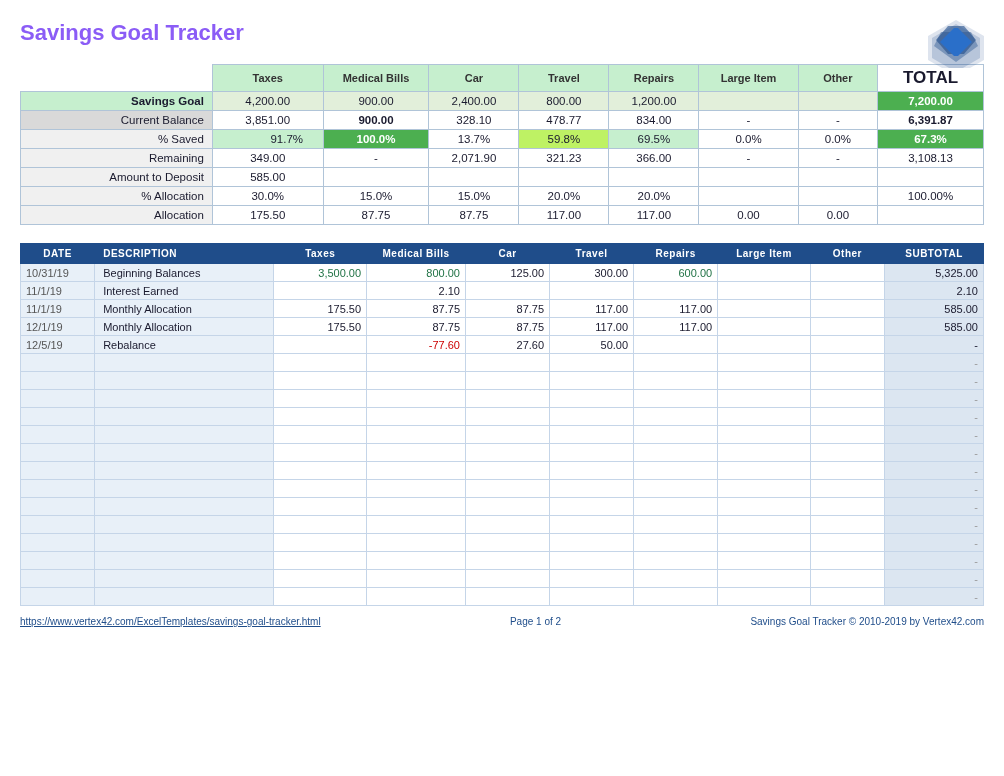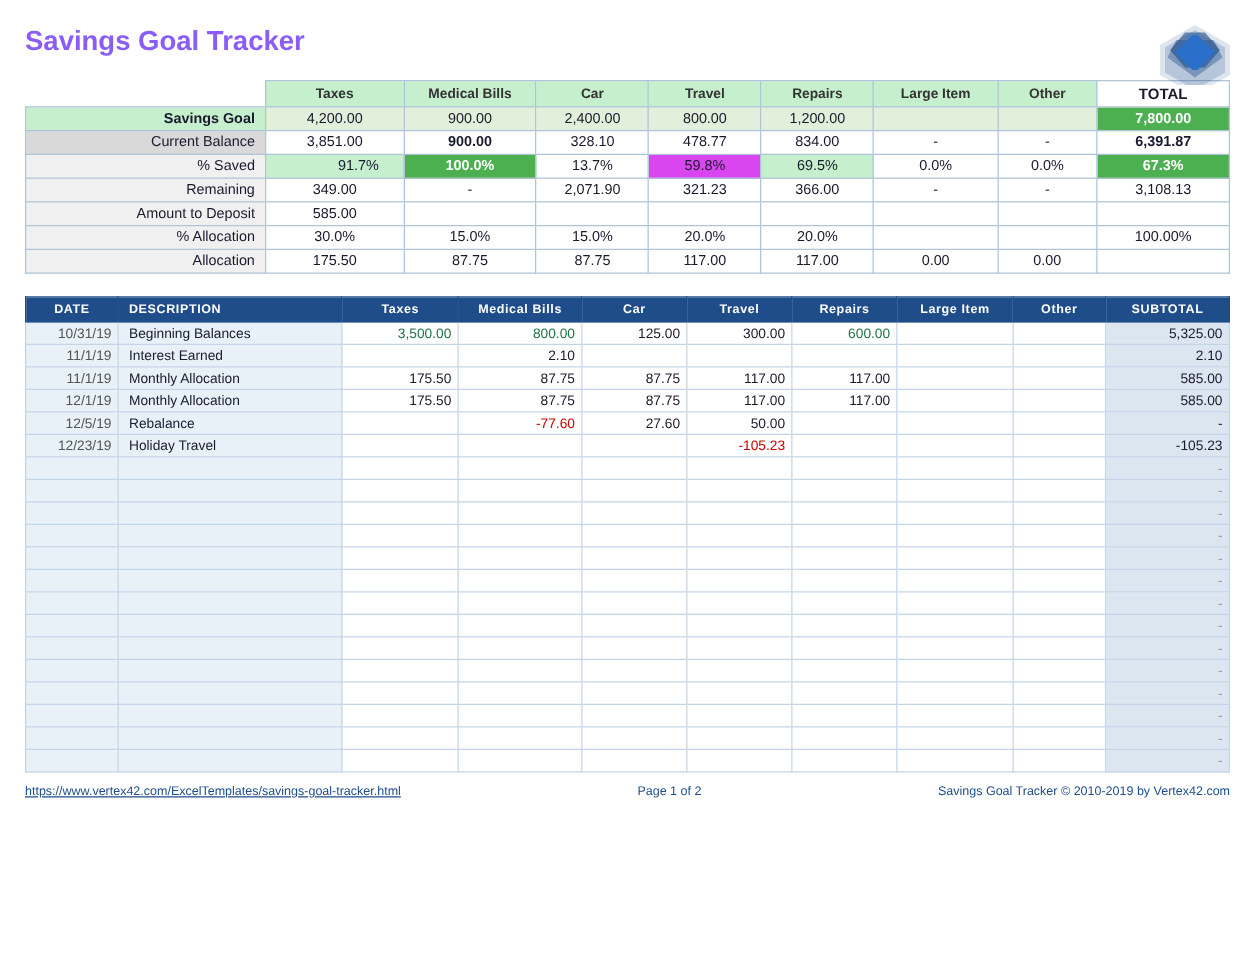--- a/index.html
+++ b/index.html
@@ -44,21 +44,21 @@
     .col-header {
       background: #c6efce;
       color: #333;
       font-weight: bold;
       font-size: 11px;
       border: 1px solid #b0c4d8;
     }
     .total-header {
       background: #fff;
       font-weight: bold;
-      font-size: 12px;
+      font-size: 17px;
       border: none;
       border-bottom: 1px solid #b0c4d8;
     }
     .savings-goal-row td { background: #e2efda; }
     .savings-goal-row .row-label { background: #c6efce; font-weight: bold; }
     .savings-goal-row .total-cell { background: #4caf50; color: #fff; font-weight: bold; }
     .current-balance-row td { background: #fff; }
     .current-balance-row .row-label { background: #d9d9d9; font-weight: normal; }
     .pct-saved-row td { }
     .pct-saved-row .row-label { background: #f0f0f0; }
@@ -91,21 +91,21 @@
       margin-top: 36px;
     }
     .trans-table td {
       border: 1px solid #c5d5e8;
       padding: 2px 5px;
       text-align: right;
       background: #fff;
       height: 18px;
     }
     .trans-table td.date-col {
-      text-align: right;
+      text-align: left;
       color: #555;
       background: #e8f0f8;
     }
     .trans-table td.desc-col {
       text-align: left;
       padding-left: 8px;
       background: #e8f0f8;
       color: #1a1a2e;
     }
     .trans-table td.subtotal-col {
@@ -177,41 +177,41 @@
 
     <tr class="savings-goal-row">
       <td class="row-label row-label-bold">Savings Goal</td>
       <td>4,200.00</td>
       <td>900.00</td>
       <td>2,400.00</td>
       <td>800.00</td>
       <td>1,200.00</td>
       <td></td>
       <td></td>
-      <td class="total-cell" style="background:#4caf50;color:#fff;font-weight:bold;">7,800.00</td>
+      <td class="total-cell" style="background:#4caf50;color:#fff;font-weight:bold;">7,200.00</td>
     </tr>
 
     <tr class="current-balance-row">
       <td class="row-label row-label-bold" style="background:#d9d9d9;">Current Balance</td>
       <td>3,851.00</td>
       <td style="font-weight:bold;">900.00</td>
       <td>328.10</td>
       <td>478.77</td>
       <td>834.00</td>
       <td>-</td>
       <td>-</td>
       <td style="font-weight:bold;">6,391.87</td>
     </tr>
 
     <tr class="pct-saved-row">
       <td class="row-label">% Saved</td>
       <td class="light-green-cell" style="background:#c6efce;padding-left:44px;">91.7%</td>
       <td class="green-cell" style="background:#4caf50;color:#fff;font-weight:bold;">100.0%</td>
       <td>13.7%</td>
-      <td class="light-green-cell" style="background:#d946ef;">59.8%</td>
+      <td class="light-green-cell" style="background:#bef264;">59.8%</td>
       <td class="light-green-cell" style="background:#c6efce;">69.5%</td>
       <td>0.0%</td>
       <td>0.0%</td>
       <td class="green-cell" style="background:#4caf50;color:#fff;font-weight:bold;">67.3%</td>
     </tr>
 
     <tr class="remaining-row">
       <td class="row-label">Remaining</td>
       <td>349.00</td>
       <td>-</td>
@@ -342,32 +342,20 @@
         <td class="desc-col">Rebalance</td>
         <td></td>
         <td style="color: rgb(204, 0, 0);">-77.60</td>
         <td>27.60</td>
         <td>50.00</td>
         <td></td>
         <td></td>
         <td></td>
         <td class="subtotal-col">-</td>
       </tr>
-      <tr>
-        <td class="date-col">12/23/19</td>
-        <td class="desc-col">Holiday Travel</td>
-        <td></td>
-        <td></td>
-        <td></td>
-        <td style="color: rgb(204, 0, 0);">-105.23</td>
-        <td></td>
-        <td></td>
-        <td></td>
-        <td class="subtotal-col">-105.23</td>
-      </tr>
       <tr class="empty-row">
         <td class="date-col"></td>
         <td class="desc-col"></td>
         <td></td>
         <td></td>
         <td></td>
         <td></td>
         <td></td>
         <td></td>
         <td></td>

